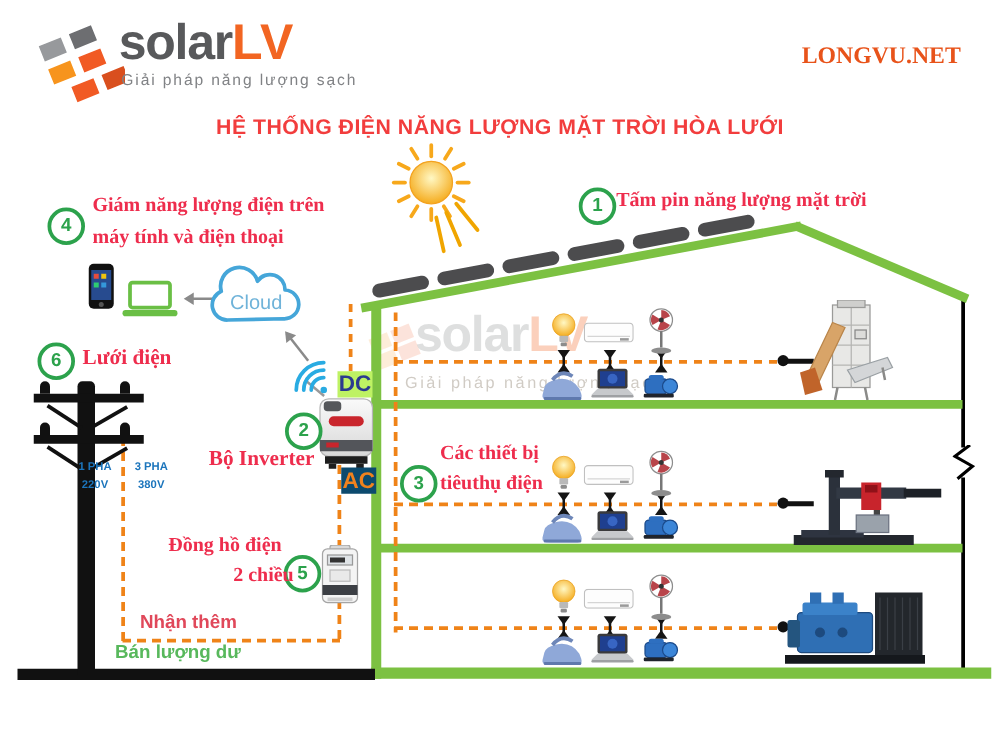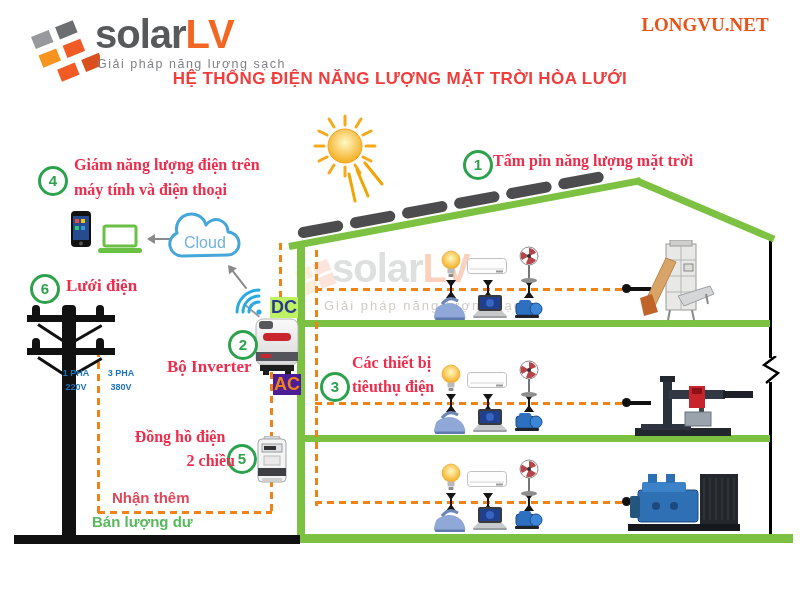--- a/index.html
+++ b/index.html
@@ -4,36 +4,36 @@
 <style>
   html,body{margin:0;padding:0;background:#fff;}
   #stage{position:relative;width:796px;height:600px;background:#fff;overflow:hidden;
          font-family:"Liberation Sans",sans-serif;}
   .abs{position:absolute;}
   
   .logo-solar{font-weight:bold;font-size:40px;color:#58595b;letter-spacing:-1px;}
   .logo-lv{font-weight:bold;font-size:40px;color:#f26522;letter-spacing:1px;}
   .tagline{font-size:12.5px;color:#808285;letter-spacing:1.5px;}
   .contact{font-family:"Liberation Serif",serif;font-weight:bold;color:#e8531a;
-           font-size:19px;text-align:center;line-height:1.35;}
+           font-size:19px;text-align:center;line-height:1.35;margin-top:20px;}
   .title{width:800px;text-align:center;font-weight:bold;font-size:17px;
          color:#f23d3d;letter-spacing:.4px;}
   
   .num{width:24px;height:24px;border:3px solid #2ca24c;border-radius:50%;
        background:#fff;color:#2ca24c;font-weight:bold;font-size:15px;
        text-align:center;line-height:24px;z-index:6;}
   .rlab{font-family:"Liberation Serif",serif;font-weight:bold;color:#ee2d4d;
         font-size:16px;white-space:nowrap;z-index:6;}
   
   .dash-h{height:3px;background:repeating-linear-gradient(90deg,#ef8318 0 7px,rgba(0,0,0,0) 7px 12px);z-index:2;}
   .dash-v{width:3px;background:repeating-linear-gradient(180deg,#ef8318 0 7px,rgba(0,0,0,0) 7px 12px);z-index:2;}
   .green{background:#7cc142;z-index:1;}
   .rot{transform-origin:left center;}
   .dc{font-weight:bold;font-size:18px;color:#2b3a8f;z-index:5;background:#bef264;padding:0 1px;}
-  .ac{font-weight:bold;font-size:18px;color:#f0821e;z-index:5;background:#4c1d95;padding:0 1px;}
+  .ac{font-weight:bold;font-size:18px;color:#f0821e;z-index:5;background:#0c4a6e;padding:0 1px;}
   .phase{font-weight:bold;font-size:9px;color:#1c75bc;text-align:center;line-height:1.6;z-index:3;}
   .recv{font-weight:bold;font-size:15px;color:#e0485a;z-index:3;}
   .sell{font-weight:bold;font-size:15px;color:#58b85c;z-index:3;}
   .cloudlab{font-size:16px;color:#6fb3d9;z-index:4;}
   .blk{background:#111;z-index:3;}
   .icon{z-index:4;}
   .wm{z-index:1;pointer-events:none;}
   .wm-solar{font-weight:bold;font-size:40px;color:rgba(128,130,133,.26);letter-spacing:-1px;}
   .wm-lv{font-weight:bold;font-size:40px;color:rgba(241,101,34,.30);}
   .wm-tag{font-size:13px;letter-spacing:2px;color:rgba(150,140,125,.45);}
@@ -112,21 +112,21 @@
   </svg>
   <div class="abs" style="left:95px;top:12px">
     <span class="logo-solar">solar</span><span class="logo-lv">LV</span>
   </div>
   <div class="abs tagline" style="left:97px;top:57px">Giải pháp năng lượng sạch</div>
 
   <div class="abs contact" style="left:615px;top:12px;width:180px">
     <div>LONGVU.NET</div>
   </div>
 
-  <div class="abs title" style="left:0;top:69px">HỆ THỐNG ĐIỆN NĂNG LƯỢNG MẶT TRỜI HÒA LƯỚI</div>
+  <div class="abs title" style="left:0;top:92px">HỆ THỐNG ĐIỆN NĂNG LƯỢNG MẶT TRỜI HÒA LƯỚI</div>
 
   <div class="abs wm" style="left:300px;top:242px">
     <svg class="abs" style="left:-6px;top:8px;opacity:.16" width="52" height="62" viewBox="0 0 72 82">
       <g transform="rotate(-22 36 40)">
         <rect x="8" y="16" width="22" height="16" fill="#f7941d"></rect>
           <rect x="34" y="16" width="22" height="16" fill="#f15a24"></rect>
         <rect x="8" y="36" width="22" height="16" fill="#f7941d"></rect>
           <rect x="34" y="36" width="22" height="16" fill="#f15a24"></rect>
       </g>
     </svg>

